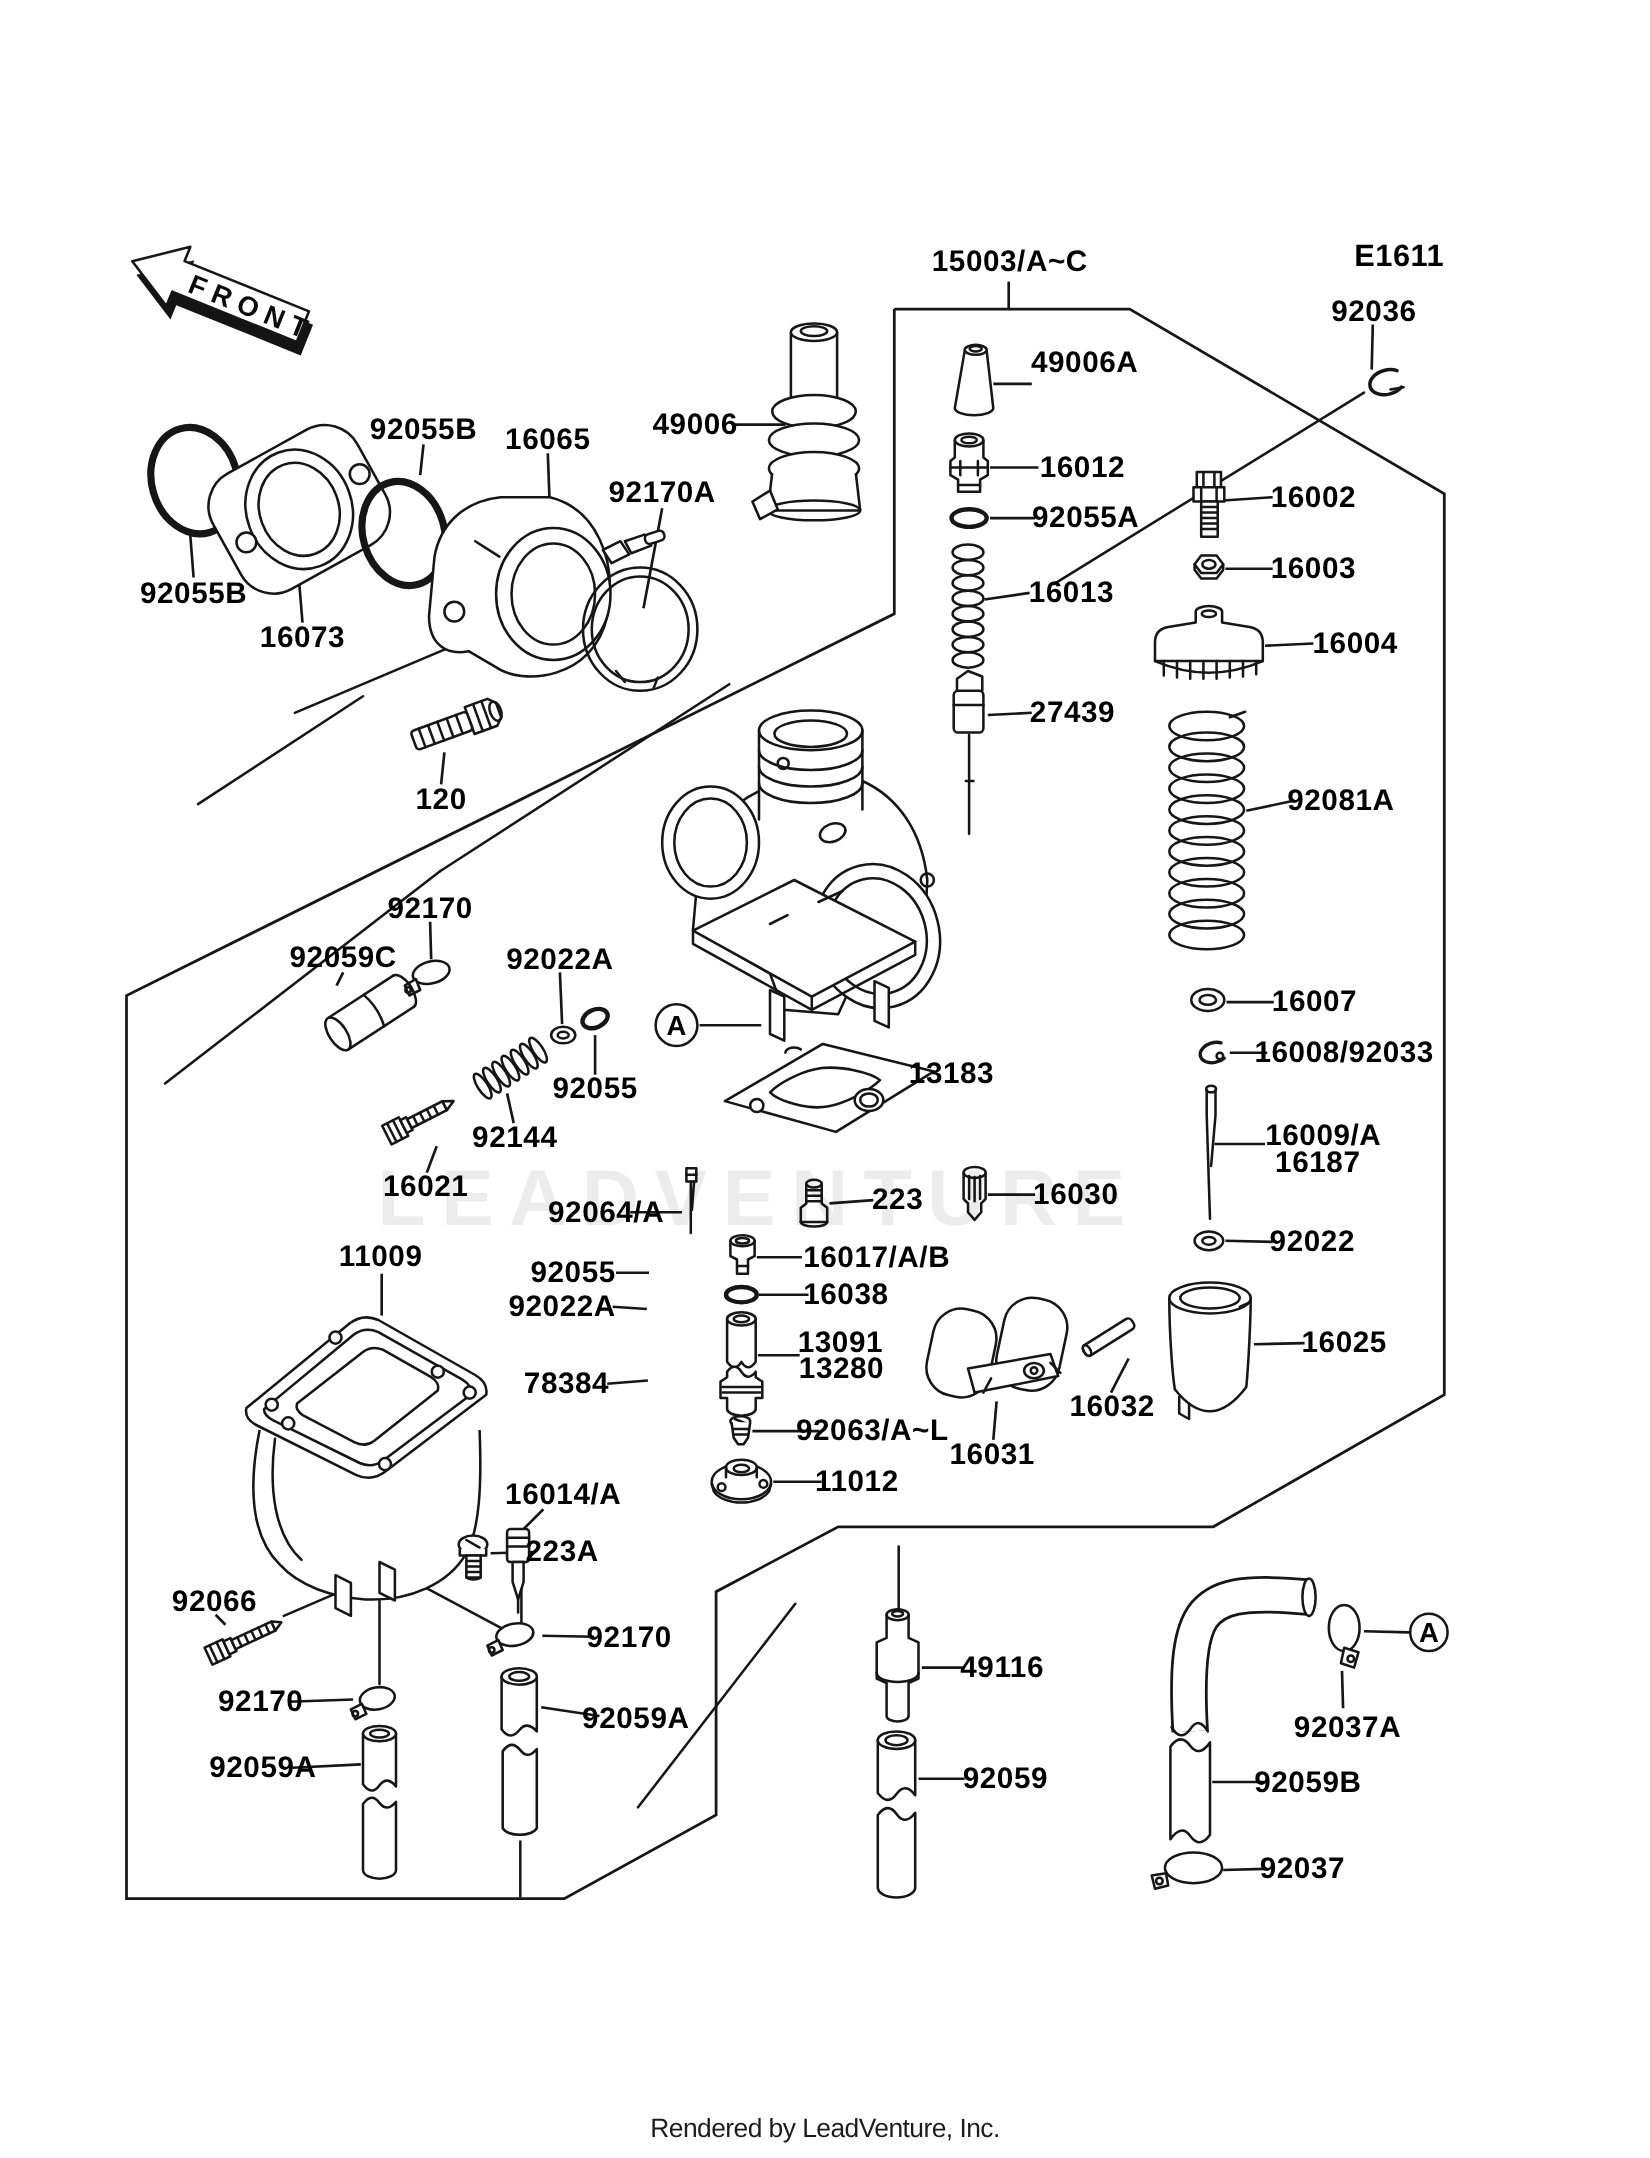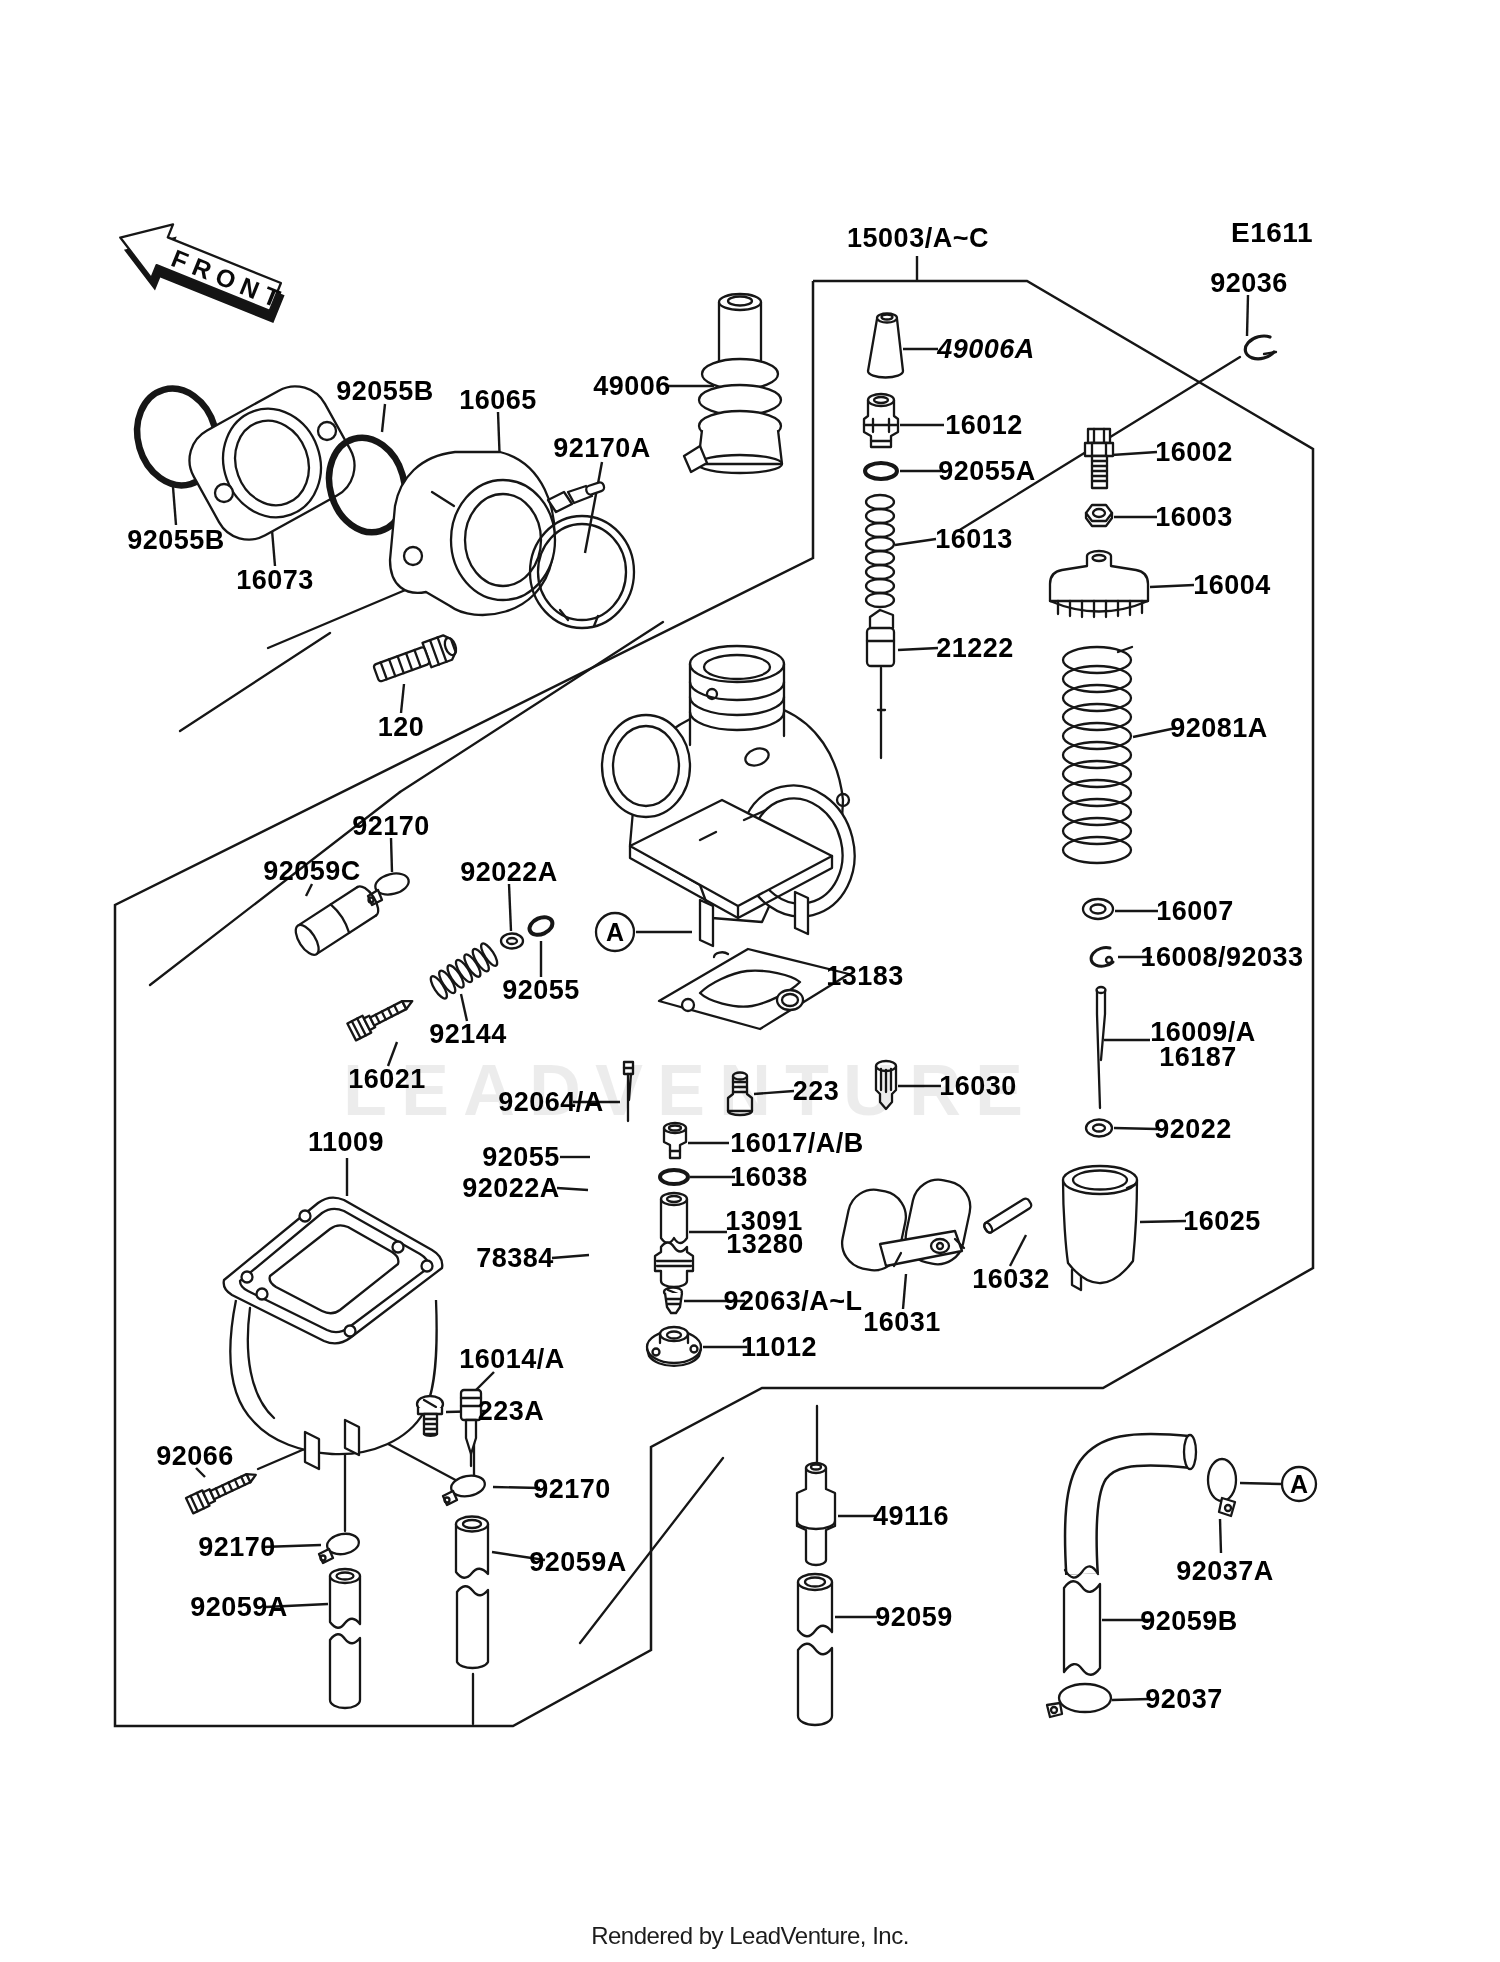--- a/index.html
+++ b/index.html
@@ -533,25 +533,25 @@
     <text class="mk" x="1299" y="1493">A</text>
   </g>
 </svg>
 
   <div class="watermark">LEADVENTURE</div>
 
   <div>
       <div class="lbl" style="left: 918px; top: 238px;">15003/A~C</div>
       <div class="lbl" style="left: 1272px; top: 233px; font-size: 28px;">E1611</div>
       <div class="lbl" style="left: 1249px; top: 283px;">92036</div>
-      <div class="lbl" style="left: 986px; top: 349px; font-style: italic;">49006A</div>
+      <div class="lbl" style="left: 986px; top: 330px;">49006A</div>
       <div class="lbl" style="left: 984px; top: 425px;">16012</div>
       <div class="lbl" style="left: 987px; top: 471px;">92055A</div>
       <div class="lbl" style="left: 974px; top: 539px;">16013</div>
-      <div class="lbl" style="left: 975px; top: 648px;">21222</div>
+      <div class="lbl" style="left: 975px; top: 648px;">27439</div>
       <div class="lbl" style="left: 1194px; top: 452px;">16002</div>
       <div class="lbl" style="left: 1194px; top: 517px;">16003</div>
       <div class="lbl" style="left: 1232px; top: 585px;">16004</div>
       <div class="lbl" style="left: 1219px; top: 728px;">92081A</div>
       <div class="lbl" style="left: 385px; top: 391px;">92055B</div>
       <div class="lbl" style="left: 498px; top: 400px;">16065</div>
       <div class="lbl" style="left: 632px; top: 386px;">49006</div>
       <div class="lbl" style="left: 602px; top: 448px;">92170A</div>
       <div class="lbl" style="left: 176px; top: 540px;">92055B</div>
       <div class="lbl" style="left: 275px; top: 580px;">16073</div>

